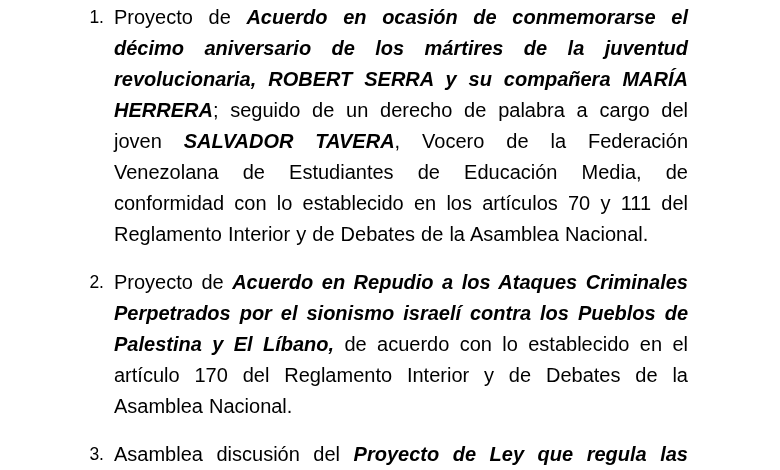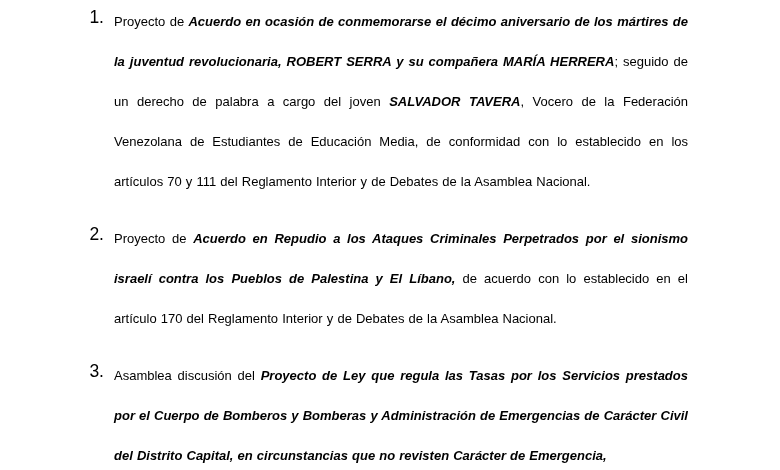--- a/index.html
+++ b/index.html
@@ -35,22 +35,22 @@
     position: absolute;
     left: 0;
     top: 0;
     width: 26px;
     text-align: right;
     font-size: 17.5px;
     line-height: 31.5px;
     font-weight: 400;
   }
   .para {
-    font-size: 13px;
-    line-height: 40px;
+    font-size: 20px;
+    line-height: 31px;
     text-align: justify;
     text-justify: inter-word;
     letter-spacing: 0px;
     word-spacing: 0.5px;
   }
   .para .bi {
     font-weight: bold;
     font-style: italic;
   }
   .para .plain {

